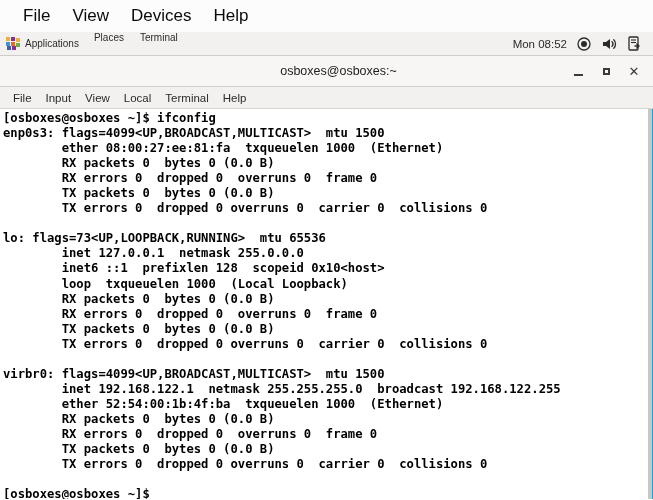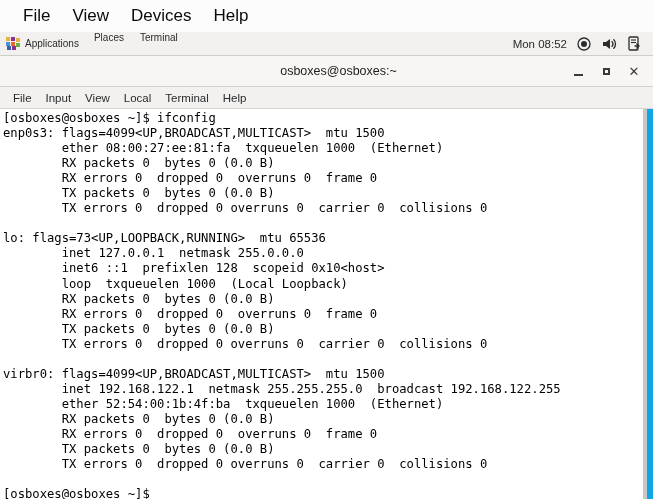--- a/index.html
+++ b/index.html
@@ -164,21 +164,22 @@
     line-height: 22px;
     white-space: nowrap;
   }
 
   #term-body {
     position: relative;
     height: 390px;
     background: #ffffff;
     overflow: hidden;
     box-sizing: border-box;
-    border-right: 6px solid #0ea5e9;
+    border-right: 1px solid #0ea5e9;
+    font-weight: bold;
   }
   #term-text {
     margin: 0;
     padding: 2px 0 0 3px;
     font-family: "DejaVu Sans Mono", "Liberation Mono", monospace;
     font-size: 12.2px;
     line-height: 15.05px;
     color: #000000;
     white-space: pre;
     letter-spacing: 0px;

